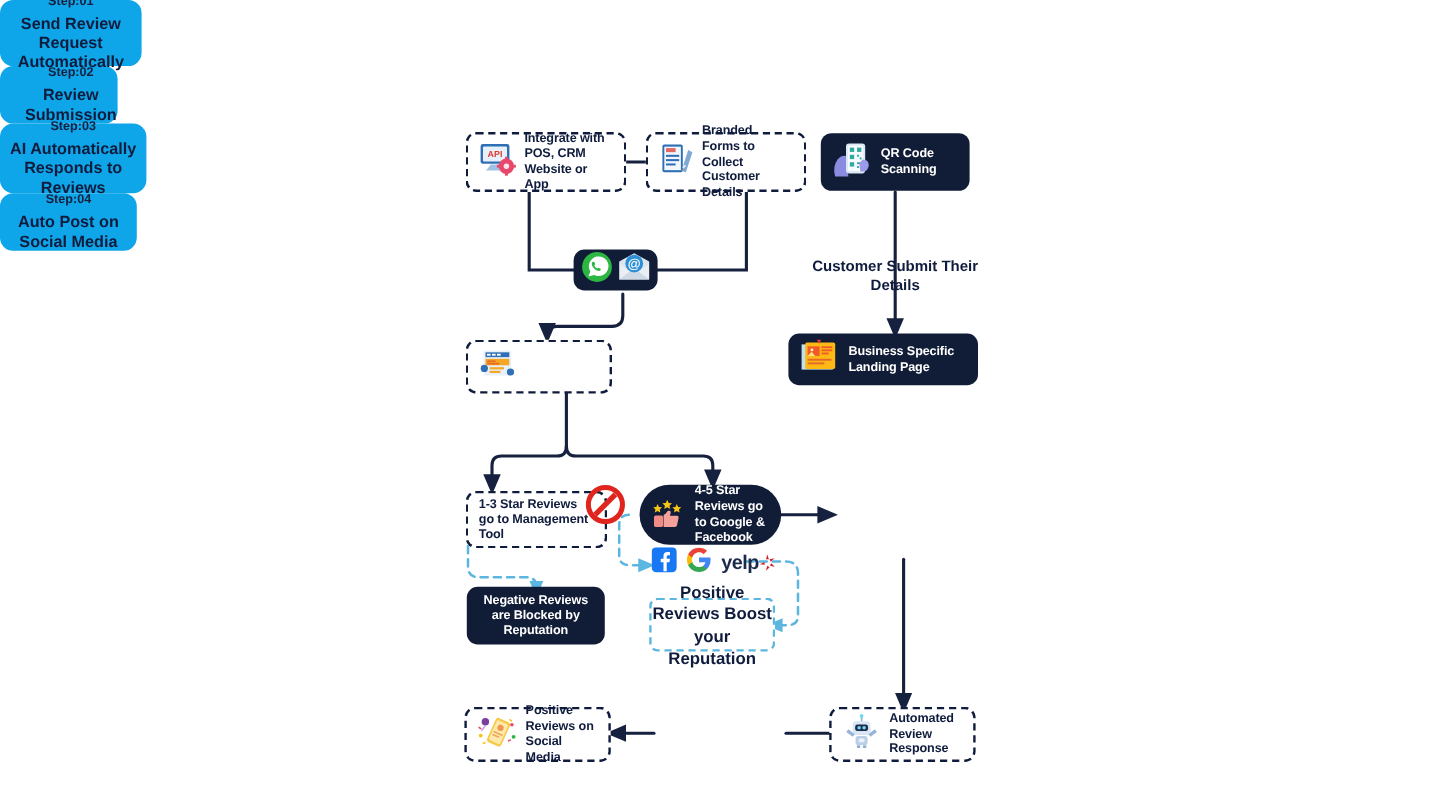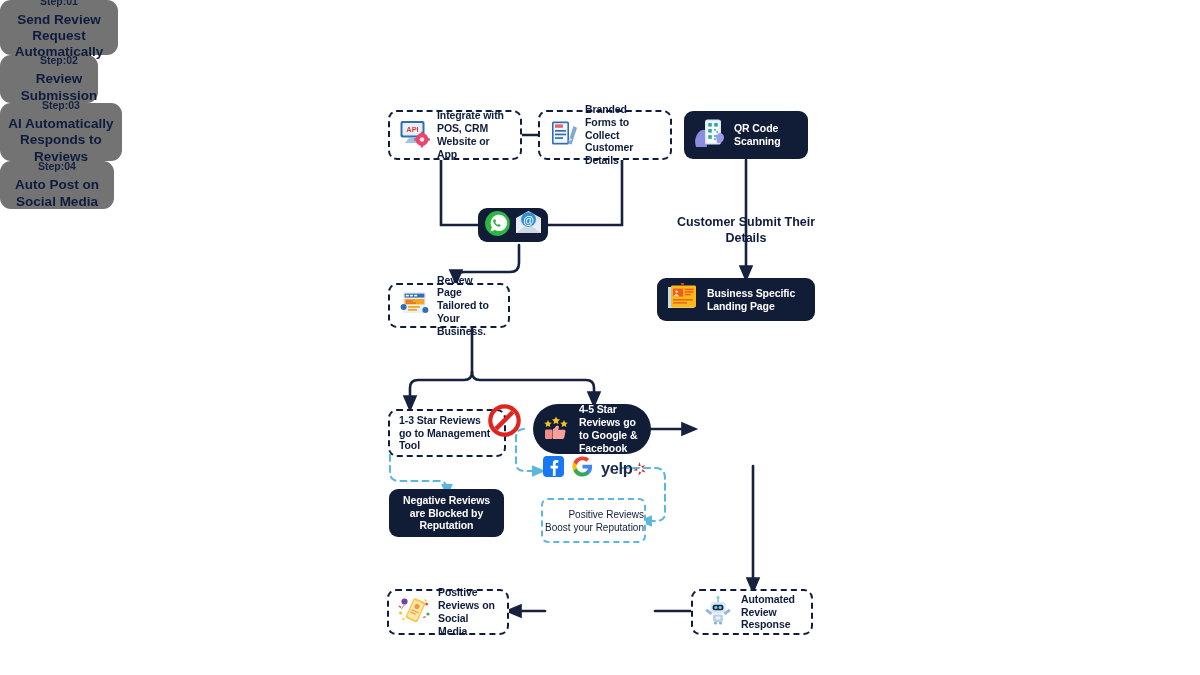--- a/index.html
+++ b/index.html
@@ -11,29 +11,29 @@
   .node{position:absolute;box-sizing:border-box;display:flex;align-items:center;
         gap:7px;border-radius:9px;}
   .node .txt{font-weight:bold;color:#101c3d;line-height:1.22;letter-spacing:-.1px;}
 
   .dashed{border:2.4px dashed #101c3d;background:#fff;padding:7px 9px;}
   .dashed .txt{font-size:10.5px;}
 
   .dark{background:#111c36;padding:7px 9px;}
   .dark .txt{color:#ffffff;font-size:10.5px;}
 
-  .step{background:#737373;border-radius:11px;display:flex;flex-direction:column;
+  .step{background:#0ea5e9;border-radius:11px;display:flex;flex-direction:column;
         align-items:center;justify-content:center;text-align:center;}
   .step .label{font-size:10.5px;font-weight:bold;color:#16213f;margin-bottom:5px;}
   .step .title{font-size:13.5px;font-weight:bold;color:#101c3d;line-height:1.2;}
 
   .bluedash{position:absolute;box-sizing:border-box;border:2px dashed #5bb6e0;
             background:#fff;border-radius:7px;display:flex;align-items:center;
             justify-content:center;text-align:center;}
-  .bluedash .txt{font-size:10px;font-weight:normal;color:#101c3d;line-height:1.3;text-align:right;}
+  .bluedash .txt{font-size:14px;font-weight:bold;color:#101c3d;line-height:1.3;}
 
   .plain{position:absolute;text-align:center;font-size:12.5px;font-weight:bold;
          color:#101c3d;line-height:1.25;}
 
   
   .ico{flex:0 0 auto;display:block;}
 
   
   #wires{position:absolute;left:0;top:0;width:1200px;height:675px;pointer-events:none;}
 </style>
@@ -193,21 +193,20 @@
           <rect x="7" y="12.4" width="10" height="1.4"></rect>
         </g>
         <g fill="#f5a623">
           <rect x="9" y="16" width="12" height="1.8"></rect>
           <rect x="9" y="19" width="9" height="1.8"></rect>
         </g>
         <circle cx="4.6" cy="17" r="3" fill="#2f6fb5"></circle>
         <circle cx="26.4" cy="20" r="3" fill="#2f6fb5"></circle>
       </svg>
     </span>
-    <span class="txt">Review Page Tailored to Your Business.</span>
   </div>
 
   <div class="step" style="left:530px;top:276px;width:78px;height:48px;padding-left:20px;">
     <div class="label">Step:02</div>
     <div class="title">Review Submission</div>
   </div>
 
   <div class="plain" style="left:660px;top:215px;width:172px;">Customer Submit Their Details</div>
 
   <div class="node dark" style="left:657px;top:278px;width:158px;height:43px;">

